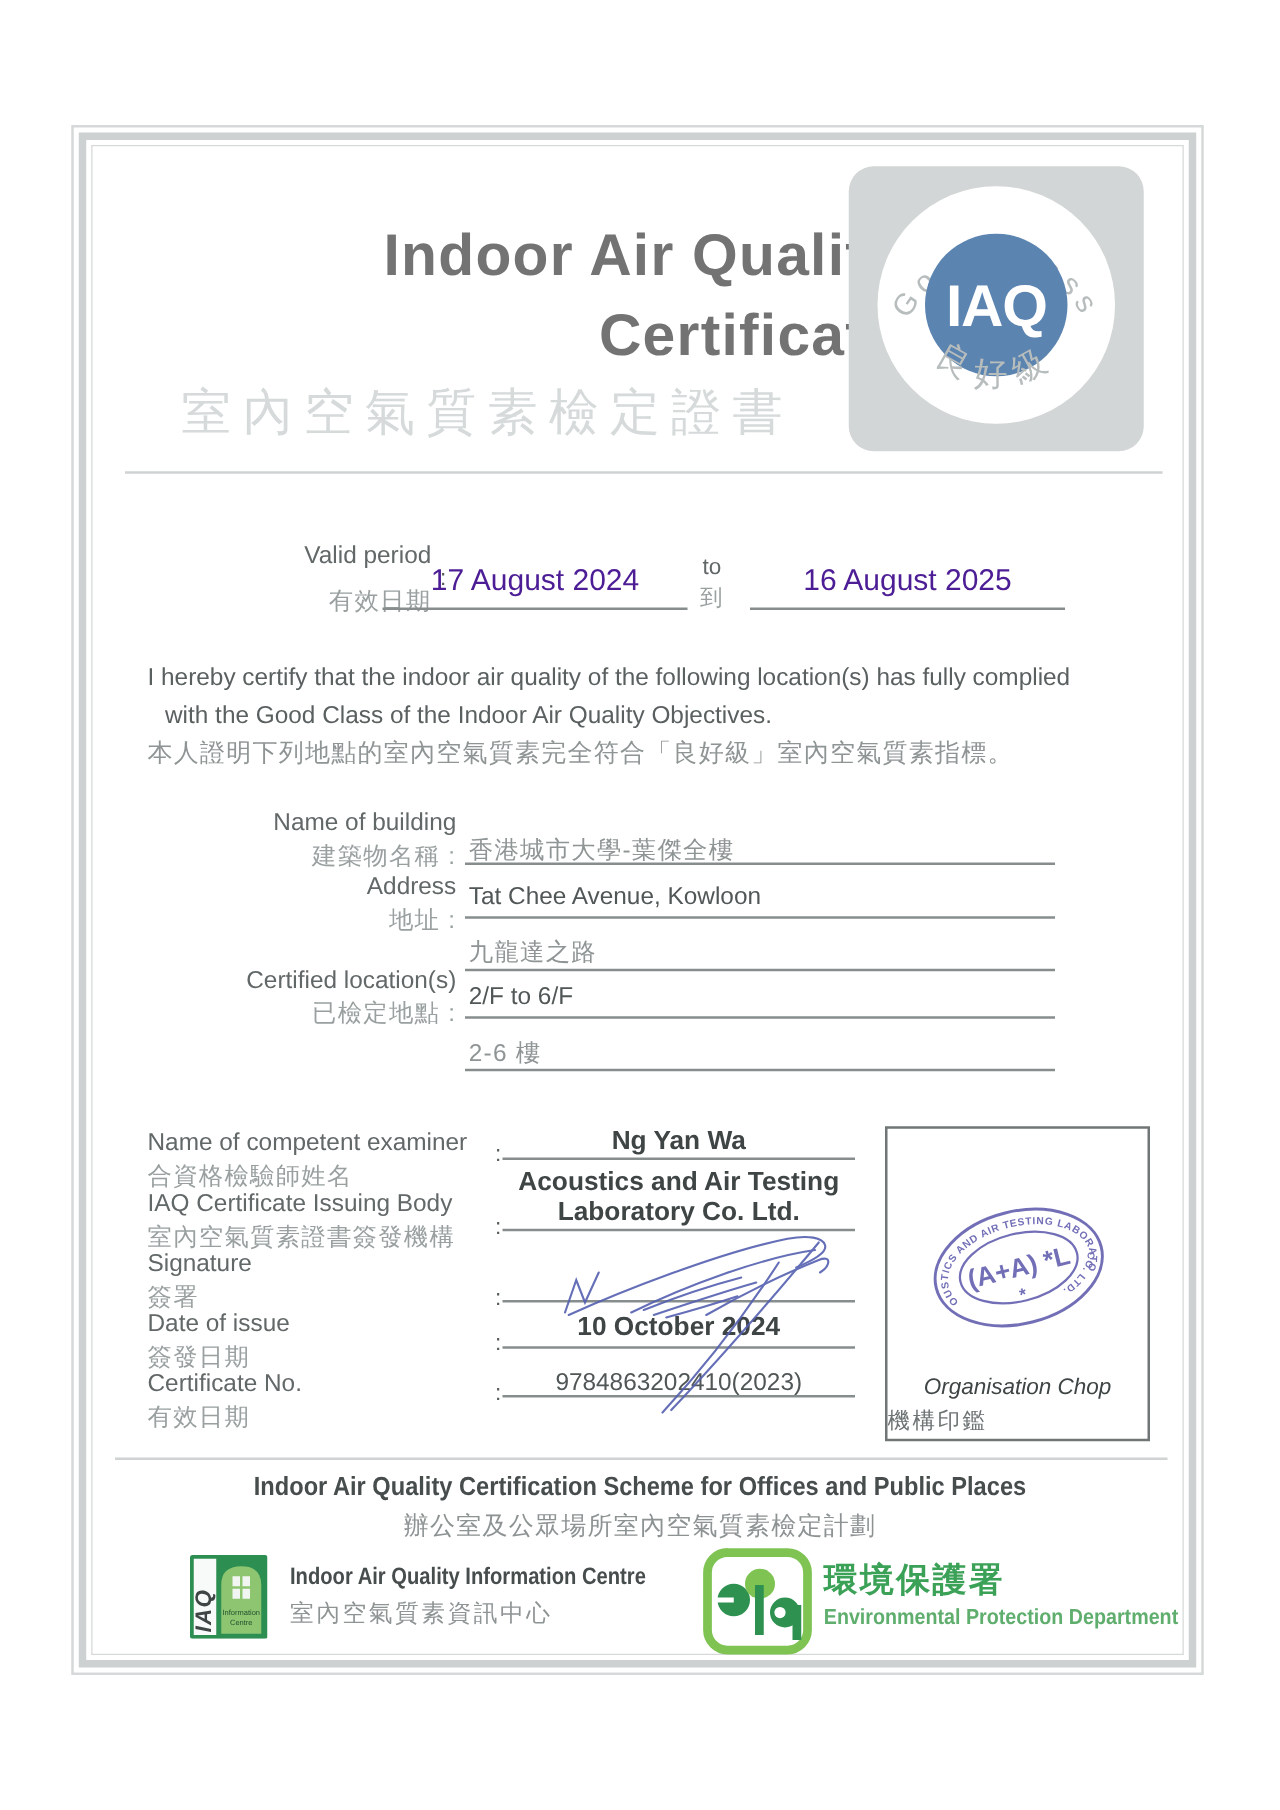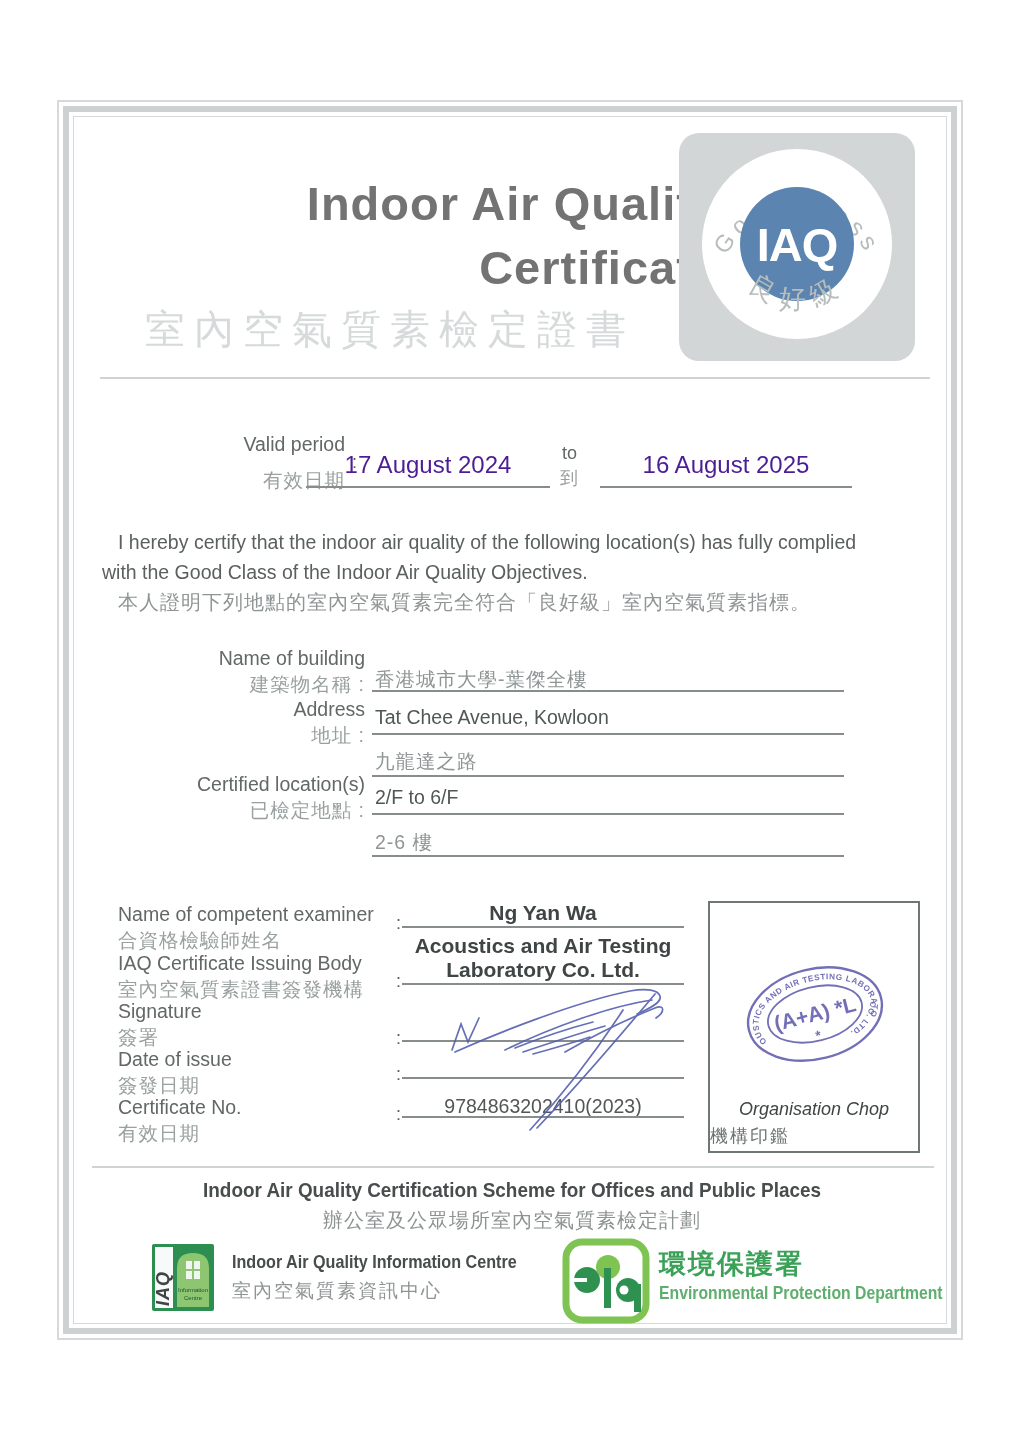--- a/index.html
+++ b/index.html
@@ -86,21 +86,21 @@
   <div class="abs lab-zh right nowrap" style="left:140px; top:467px; width:205px">有效日期</div>
   <div class="abs colon" style="left:352px; top:452px">:</div>
   <div class="abs date-val center nowrap" style="left:306px; top:451px; width:244px">17 August 2024</div>
   <div class="ul" style="left:306px; top:486px; width:244px"></div>
   <div class="abs lab-en nowrap" style="left:562px; top:443px; font-size:18px">to</div>
   <div class="abs lab-zh nowrap" style="left:560px; top:466px; font-size:18px">到</div>
   <div class="abs date-val center nowrap" style="left:600px; top:451px; width:252px">16 August 2025</div>
   <div class="ul" style="left:600px; top:486px; width:252px"></div>
 
   <div class="abs body-en nowrap" style="left:118px; top:531px">I hereby certify that the indoor air quality of the following location(s) has fully complied</div>
-  <div class="abs body-en nowrap" style="left:102px; top:561px">with the Good Class of the Indoor Air Quality Objectives.</div>
+  <div class="abs body-en nowrap" style="left:132px; top:561px">with the Good Class of the Indoor Air Quality Objectives.</div>
   <div class="abs body-zh nowrap" style="left:118px; top:589px">本人證明下列地點的室內空氣質素完全符合「良好級」室內空氣質素指標。</div>
 
   <div class="abs lab-en right nowrap" style="left:130px; top:647px; width:235px">Name of building</div>
   <div class="abs lab-zh right nowrap" style="left:130px; top:671px; width:235px">建築物名稱 :</div>
   <div class="abs val-zh nowrap" style="left:375px; top:666px">香港城市大學-葉傑全樓</div>
   <div class="ul" style="left:372px; top:690px; width:472px"></div>
 
   <div class="abs lab-en right nowrap" style="left:130px; top:698px; width:235px">Address</div>
   <div class="abs lab-zh right nowrap" style="left:130px; top:722px; width:235px">地址 :</div>
   <div class="abs val nowrap" style="left:375px; top:706px">Tat Chee Avenue, Kowloon</div>
@@ -131,20 +131,21 @@
   <div class="abs colon" style="left:396px; top:1028px">:</div>
   <div class="abs colon" style="left:396px; top:1064px">:</div>
   <div class="abs colon" style="left:396px; top:1104px">:</div>
 
   <div class="abs bold-val center nowrap" style="left:402px; top:901px; width:282px">Ng Yan Wa</div>
   <div class="ul" style="left:402px; top:926px; width:282px"></div>
   <div class="abs bold-val center nowrap" style="left:402px; top:934px; width:282px">Acoustics and Air Testing</div>
   <div class="abs bold-val center nowrap" style="left:402px; top:958px; width:282px">Laboratory Co. Ltd.</div>
   <div class="ul" style="left:402px; top:983px; width:282px"></div>
   <div class="ul" style="left:402px; top:1040px; width:282px"></div>
+  <div class="abs bold-val center nowrap" style="left:402px; top:1050px; width:282px">10 October 2024</div>
   <div class="ul" style="left:402px; top:1077px; width:282px"></div>
   <div class="abs val center nowrap" style="left:402px; top:1095px; width:282px">9784863202410(2023)</div>
   <div class="ul" style="left:402px; top:1116px; width:282px"></div>
 
   <svg class="abs" style="left:415px; top:958px" width="300" height="180" viewBox="0 0 300 180">
     <g fill="none" stroke="#5560b0" stroke-width="1.7" stroke-linecap="round" opacity="0.9">
       <path d="M37,92 L46,66 L53,84 L64,60"></path>
       <path d="M40,94 C80,76 160,44 215,33 C232,30 243,32 245,38 C247,44 236,50 222,56"></path>
       <path d="M90,92 C135,70 195,48 237,42"></path>
       <path d="M100,90 C125,80 155,70 178,64"></path>

